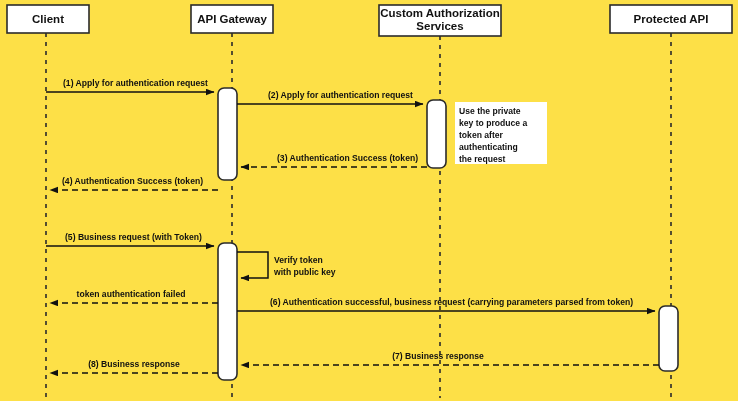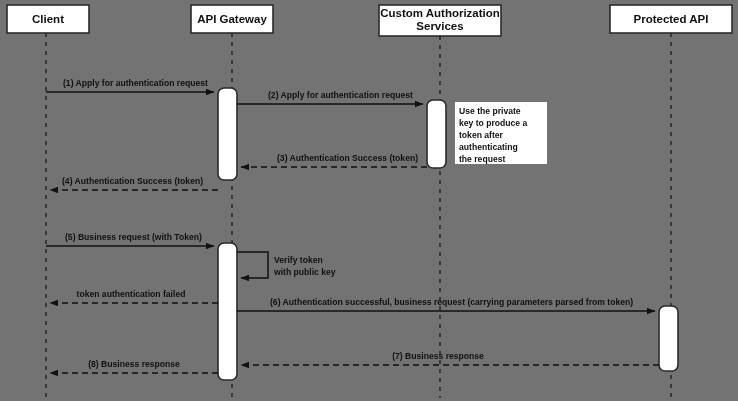--- a/index.html
+++ b/index.html
@@ -4,21 +4,21 @@
 <style>
   html, body {
     margin: 0;
     padding: 0;
     background: #ffffff;
   }
   #diagram-root {
     position: relative;
     width: 738px;
     height: 401px;
-    background: #737373;
+    background: #fde047;
     font-family: "Liberation Sans", sans-serif;
     overflow: hidden;
   }
   #seq-svg {
     display: block;
     width: 738px;
     height: 401px;
   }
   .participant-box {
     fill: #ffffff;

